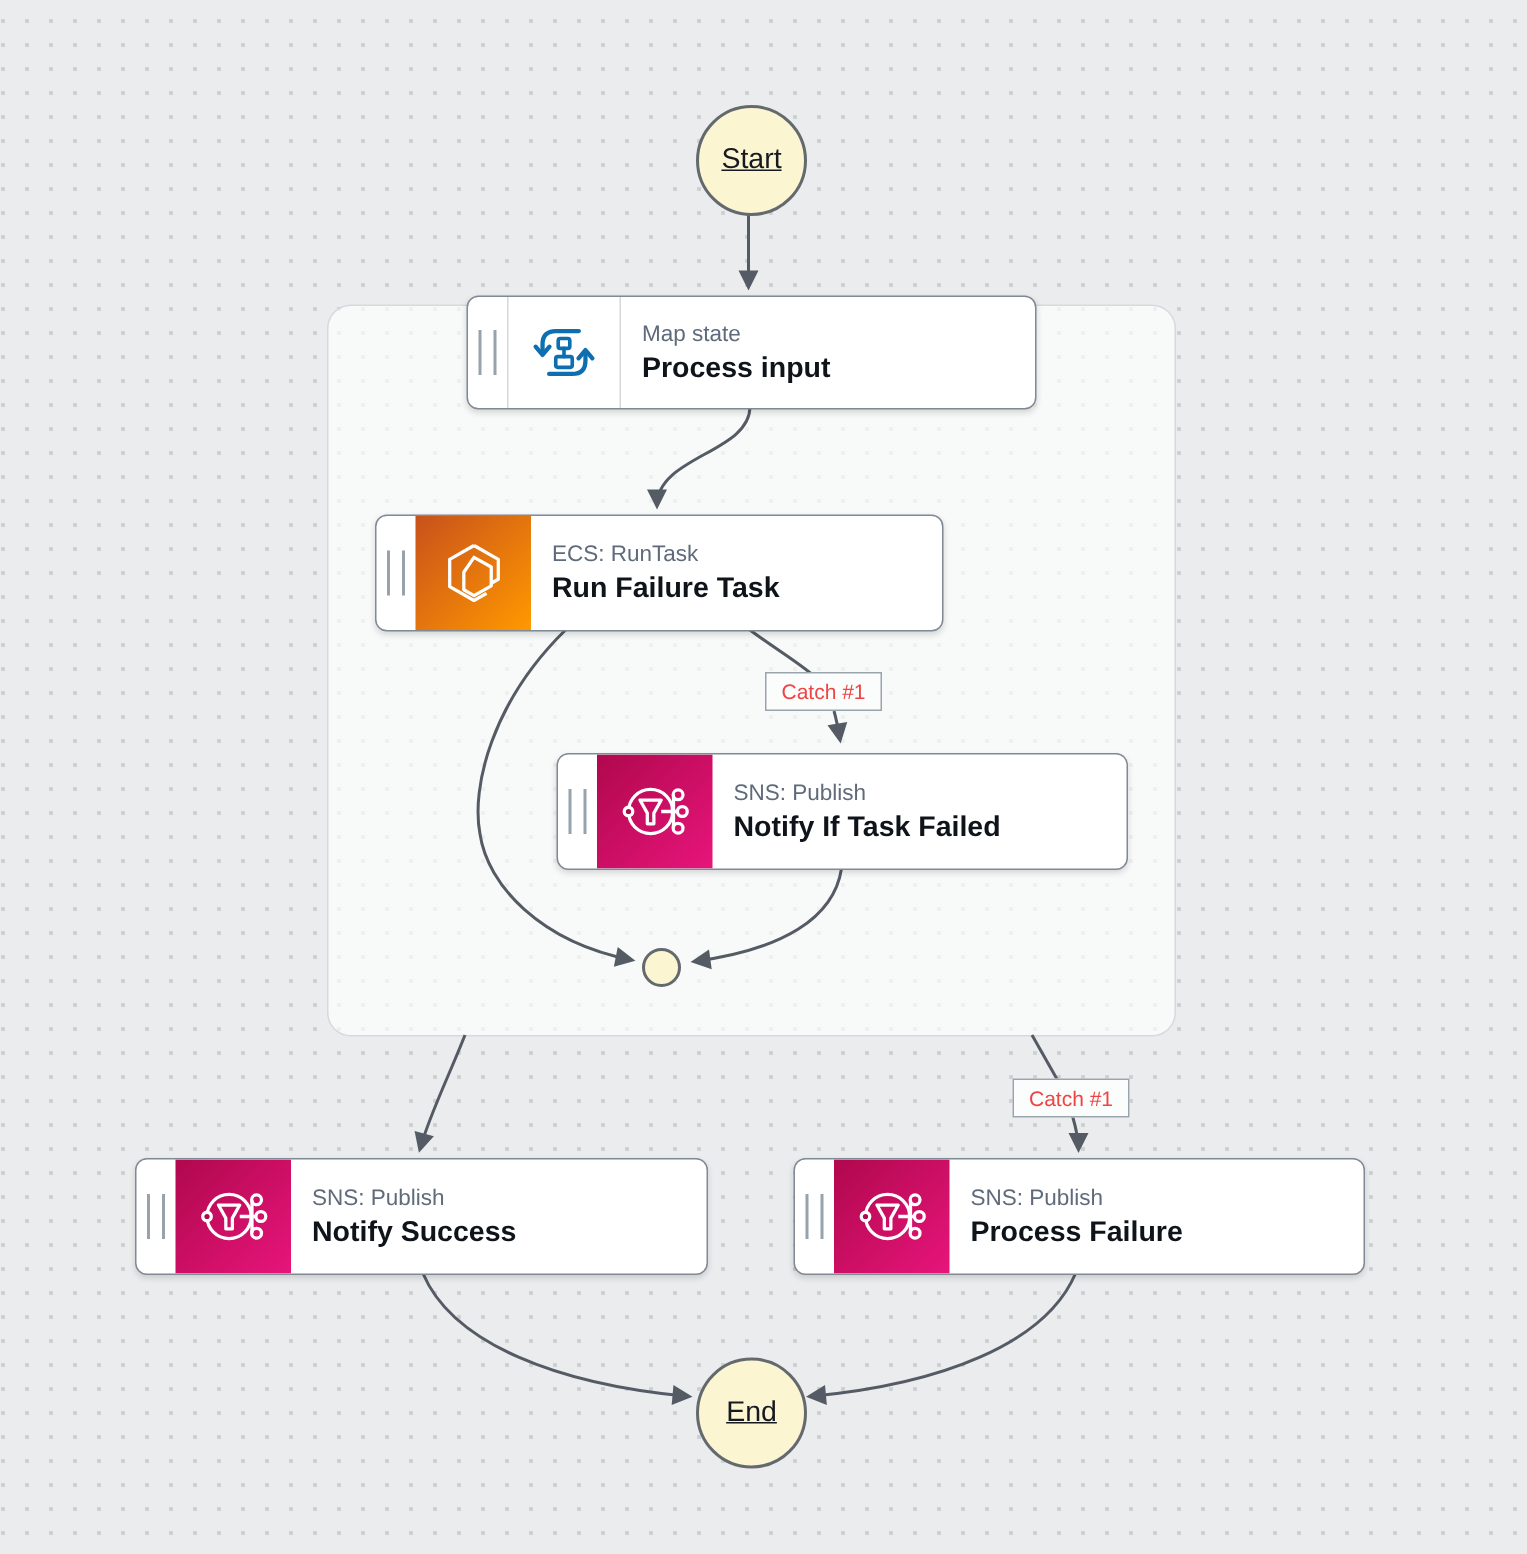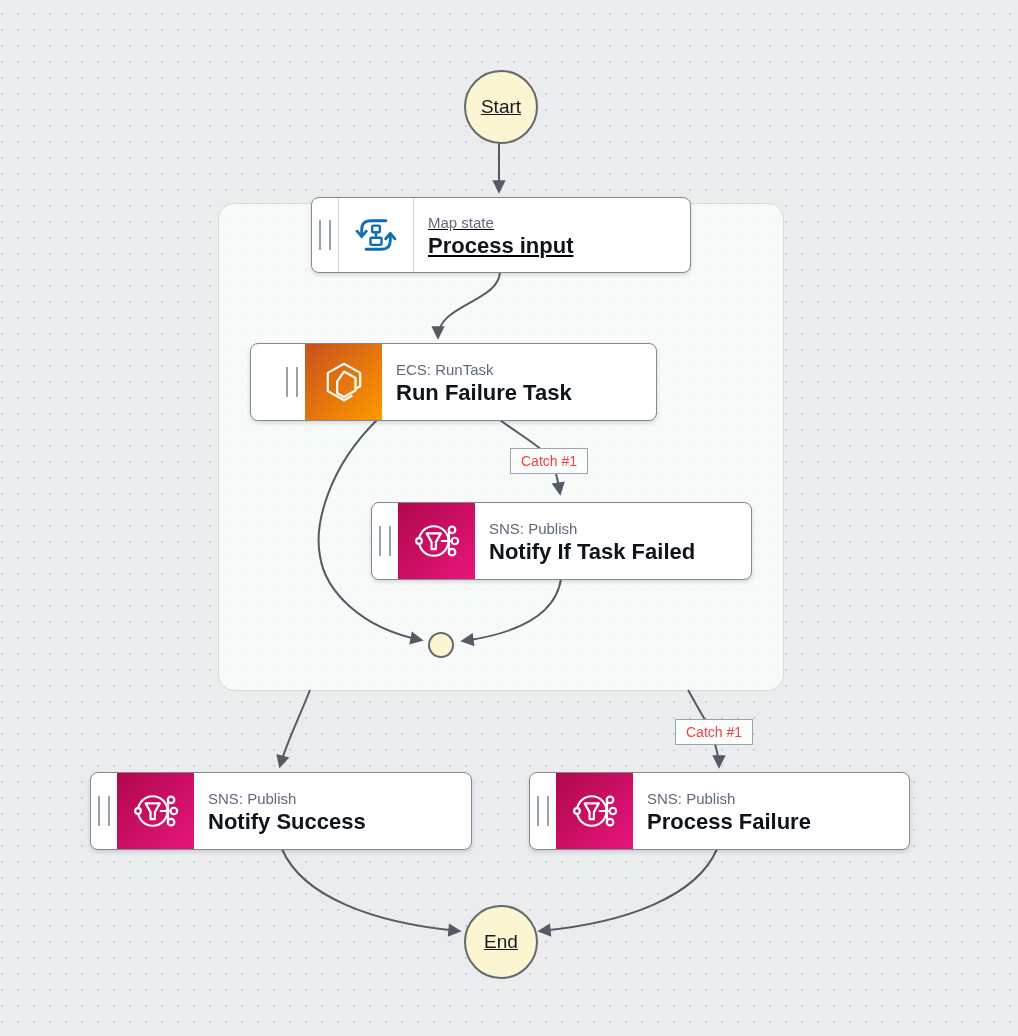--- a/index.html
+++ b/index.html
@@ -24,21 +24,21 @@
     box-shadow:0 2px 4px rgba(0,0,0,.14); overflow:hidden; cursor:pointer;
   }
   .grip-cell { flex:0 0 26px; display:flex; align-items:center; justify-content:center; }
   .grip { width:8px; height:30px; border-left:2px solid #98a2ab; border-right:2px solid #98a2ab; }
   .icon-cell { flex:0 0 77px; display:flex; align-items:center; justify-content:center; }
   .icon-cell.map-cell { flex-basis:74px; border-left:1px solid #d5d9d9; border-right:1px solid #d5d9d9; background:#fff; }
   .icon-cell.ecs-cell { background:linear-gradient(135deg,#c8511b 0%,#ff9900 100%); }
   .icon-cell.sns-cell { background:linear-gradient(135deg,#b0084d 0%,#e7157b 100%); }
   .text-cell { display:flex; flex-direction:column; justify-content:center; padding:0 18px 0 14px; }
   .type-label { font-size:15px; line-height:21px; color:#5f6b7a; white-space:nowrap; }
-  .node-title { font-size:22px; line-height:26px; color:#0f141a; font-weight:600; white-space:nowrap; }
+  .node-title { font-size:19px; line-height:26px; color:#0f141a; font-weight:600; white-space:nowrap; }
 
   .terminal {
     position:absolute; width:70px; height:70px; border-radius:50%;
     background:#fcf5d2; border:2px solid #64696e;
     display:flex; align-items:center; justify-content:center;
     font-size:19px; color:#16191f;
   }
   .mid-dot {
     position:absolute; left:428px; top:632px; width:26px; height:26px;
     border-radius:50%; background:#fcf5d2; border:2px solid #64696e;
@@ -73,42 +73,42 @@
     <path class="edge" d="M 688,690 L 705,720"></path>
     <path class="edge" d="M 715,744 C 717,751 719,758 719,766" marker-end="url(#arrow)"></path>
     <path class="edge" d="M 282,849 C 302,896 372,923 459,931" marker-end="url(#arrow)"></path>
     <path class="edge" d="M 717,849 C 697,896 627,923 540,931" marker-end="url(#arrow)"></path>
   </svg>
 
   <div class="terminal" style="left:464px; top:70px;text-decoration:underline;">
     <span>Start</span>
   </div>
 
-  <div class="node" style="left:311px; top:197px; width:378px; height:74px;text-decoration:underline;">
+  <div class="node" style="left:311px; top:197px; width:378px; height:74px;">
     <div class="grip-cell">
         <span class="grip"></span>
       </div>
     <div class="icon-cell map-cell">
       <svg width="44" height="44" viewBox="0 0 40 40" fill="none" stroke="#0d6eb0" stroke-width="2.6" stroke-linecap="round" stroke-linejoin="round">
         <path d="M 29,7 L 15,7 Q 7,7 7,15 L 7,20"></path>
         <path d="M 2.8,16.5 L 7,21.5 L 11.2,16.5"></path>
         <path d="M 11,33 L 25,33 Q 33,33 33,25 L 33,20"></path>
         <path d="M 28.8,23.5 L 33,18.5 L 37.2,23.5"></path>
         <rect x="16.5" y="11.5" width="7" height="6" rx="1.2" stroke-width="2.2"></rect>
         <path d="M 20,17.5 L 20,22.5" stroke-width="2.2"></path>
         <rect x="15" y="22.5" width="10" height="6.5" rx="1.2" stroke-width="2.2"></rect>
       </svg>
     </div>
     <div class="text-cell">
       <div class="type-label">Map state</div>
       <div class="node-title">Process input</div>
     </div>
   </div>
 
-  <div class="node" style="left:250px; top:343px; width:377px; height:76px;padding-left:28px;">
+  <div class="node" style="left:250px; top:343px; width:377px; height:76px;">
     <div class="grip-cell">
         <span class="grip"></span>
       </div>
     <div class="icon-cell ecs-cell">
       <svg width="46" height="46" viewBox="0 0 44 44" fill="none" stroke="#ffffff" stroke-width="2.1" stroke-linejoin="round">
         <path d="M 22,4.5 L 37.5,13.3 L 37.5,26 L 33,28.5"></path>
         <path d="M 22,4.5 L 6.5,13.3 L 6.5,30.7 L 22,39.5 L 30,35"></path>
         <path d="M 22,12 L 33,18.2 L 33,30.2 L 22,36.4 L 15.5,32.7 L 15.5,21.5 Z"></path>
       </svg>
     </div>

